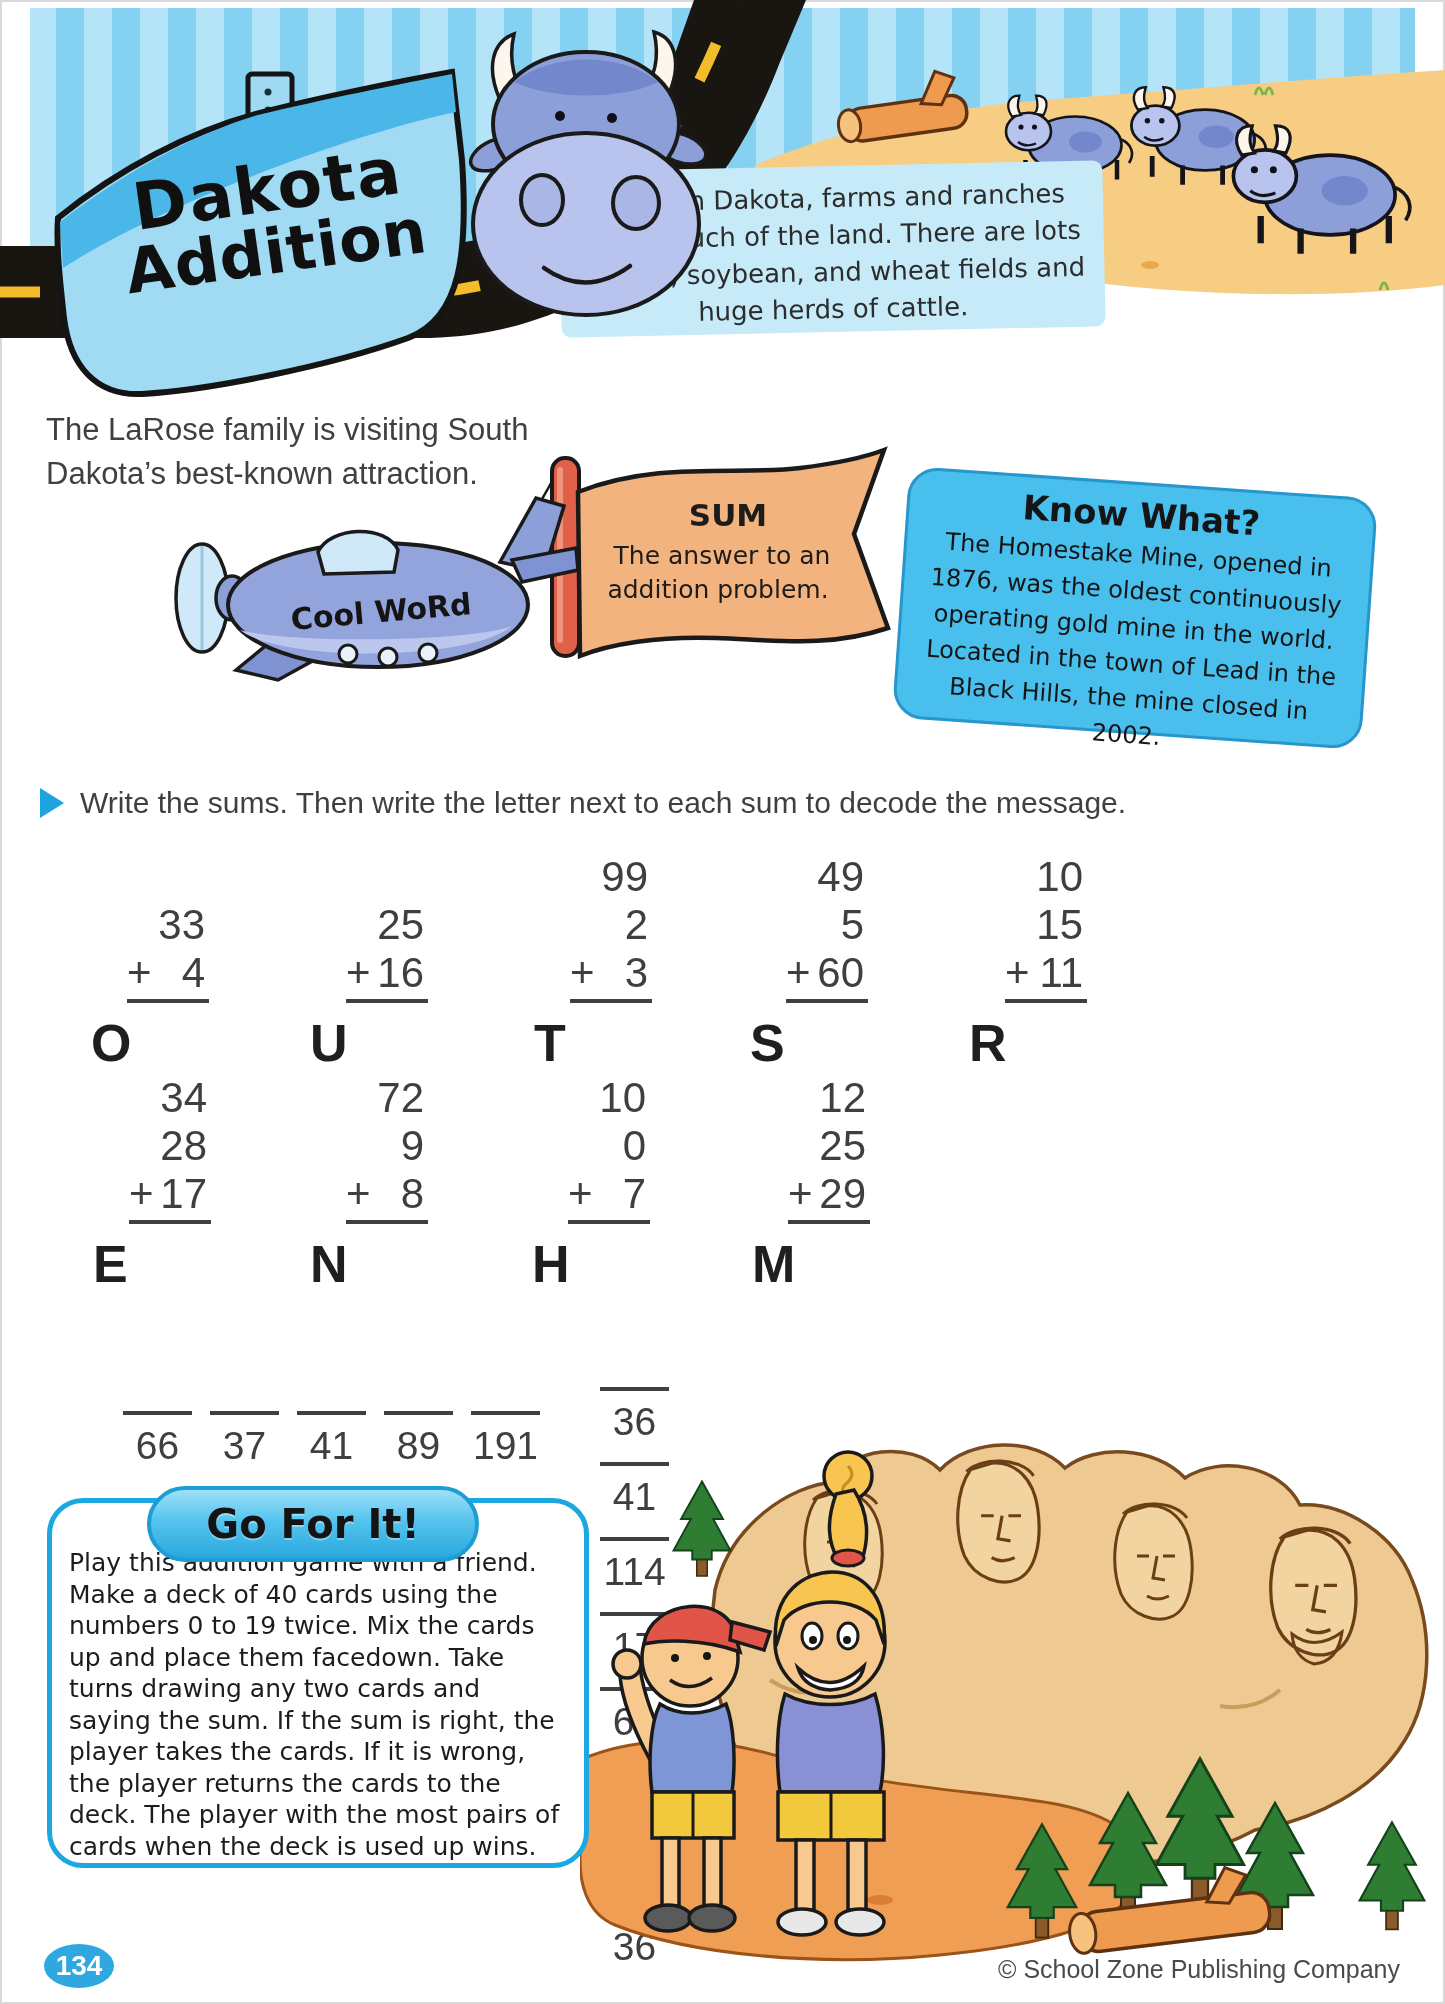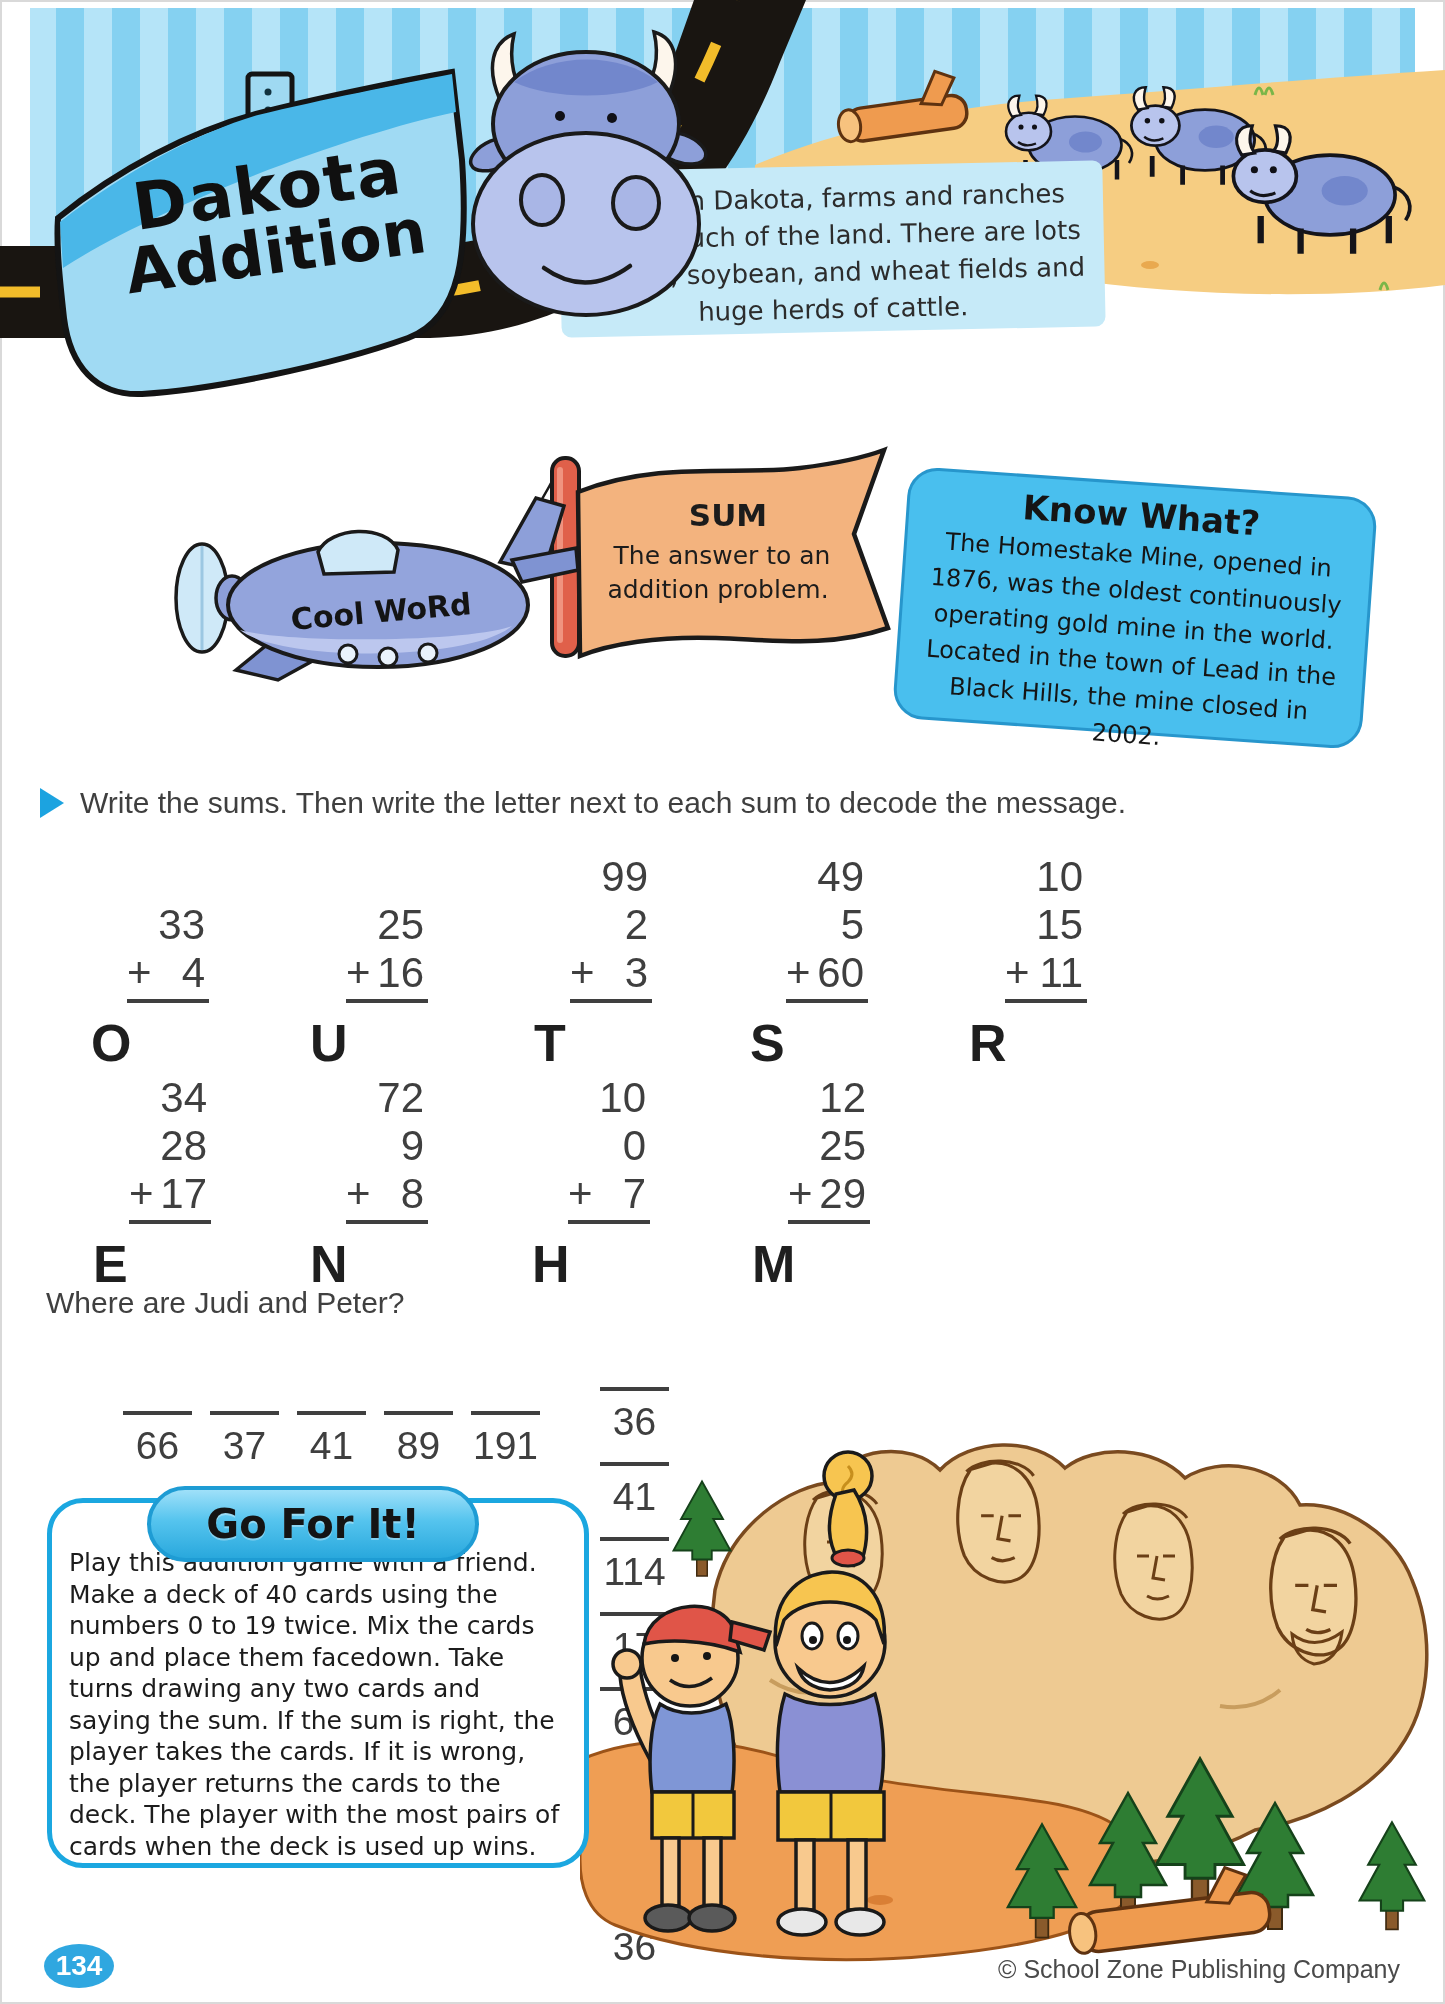--- a/index.html
+++ b/index.html
@@ -171,20 +171,24 @@
     <path d="M82,256 Q124,286 168,254" stroke="#1a1a1a" stroke-width="4.5" fill="none" stroke-linecap="round"></path>
   </svg>
 
   <div class="abs title-box">
     <div class="t1">Dakota</div>
     <div class="t2">Addition</div>
   </div>
 
   <div class="abs intro-note">In South Dakota, farms and ranches cover much of the land. There are lots of corn, soybean, and wheat fields and huge herds of cattle.</div>
 
+  <div class="abs lede">
+    <div>The LaRose family is visiting South</div>
+    <div>Dakota’s best-known attraction.</div>
+  </div>
 
   <svg class="abs plane-svg" width="760" height="330" viewBox="0 0 760 330">
 
     <path d="M388,92 C402,70 412,52 420,36" stroke="#1a1a1a" stroke-width="2.5" fill="none"></path>
 
     <g>
       <rect x="412" y="28" width="27" height="198" rx="13" fill="#e0604a" stroke="#1a1a1a" stroke-width="4"></rect>
       <path d="M420,40 L420,210" stroke="#f0937f" stroke-width="6" stroke-linecap="round"></path>
 
       <path d="M438,62 C520,30 600,46 660,38 C700,33 728,26 744,20 L714,104 L748,198 C688,218 636,210 576,208 C518,206 470,214 440,226 Z" fill="#f3b37e" stroke="#1a1a1a" stroke-width="4.5"></path>
@@ -276,21 +280,20 @@
     <div class="letter">H</div>
   </div>
   <div class="problem" style="left:788px; top:1074px;">
     <div class="addend">12</div>
     <div class="addend">25</div>
     <div class="addend"><span class="plus">+</span><span>29</span></div>
     <div class="rule"></div>
     <div class="letter">M</div>
   </div>
 
-  <div class="abs question">Where are Judi and Peter?</div>
 
   <div class="decode-group" style="left:123px; top:1411px;">
     <div class="blank">
         <div class="line"></div>
         <div class="val">66</div>
       </div>
     <div class="blank">
         <div class="line"></div>
         <div class="val">37</div>
       </div>

